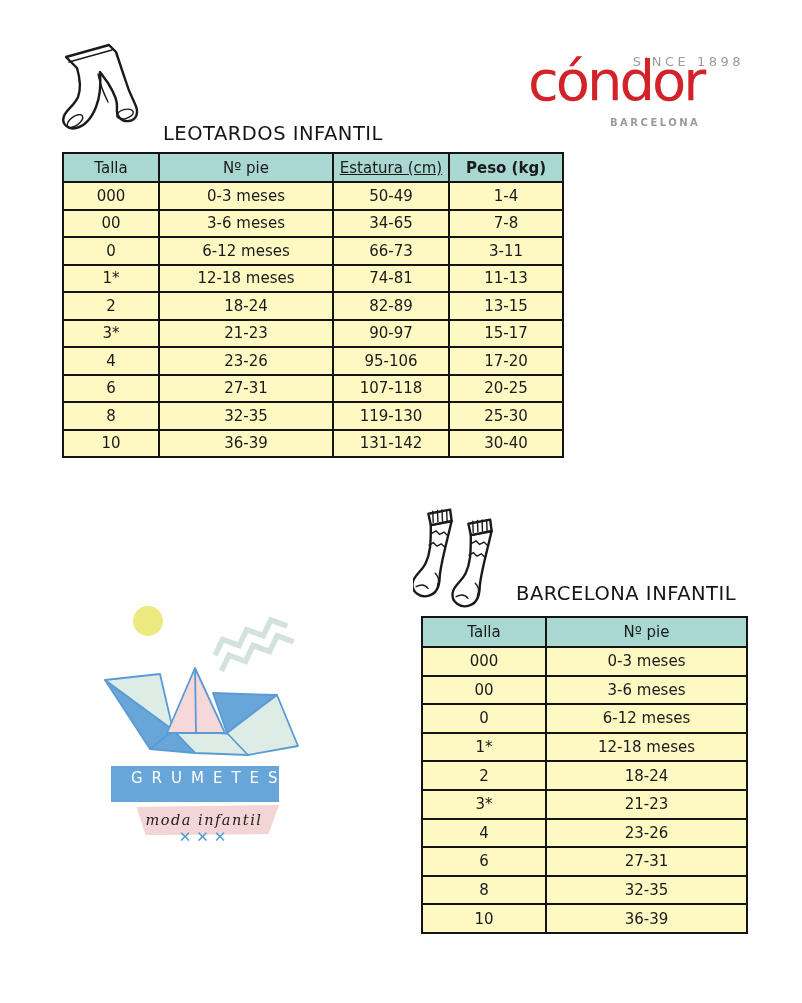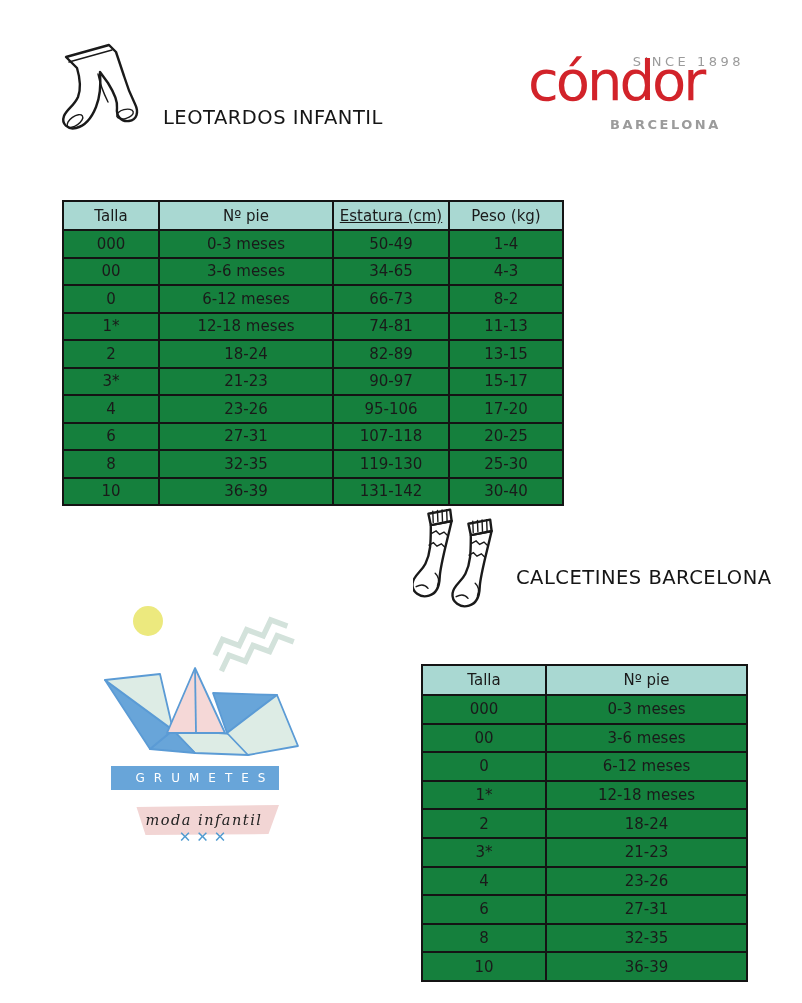--- a/index.html
+++ b/index.html
@@ -6,58 +6,58 @@
     --header-teal:#a9d8d2; --table-border:#141414; --text-ink:#1a1a1a;
     --condor-red:#d2232a; --logo-gray:#9b9b9b;
     --g-blue:#68a5d9; --g-stroke:#5b9bd5; --g-mint:#ddece5;
     --g-zigzag:#d3e2db; --g-pink:#f2d5d4; --g-yellow:#ece97e;
   }
   *{margin:0;padding:0;box-sizing:border-box;}
   body{background:#fff;font-family:"DejaVu Sans",sans-serif;color:var(--text-ink);}
   .page{position:relative;width:802px;height:1003px;background:#fff;overflow:hidden;}
 
   
-  .section-title{position:absolute;font-size:19.5px;font-weight:400;letter-spacing:.5px;color:#161616;white-space:nowrap;}
+  .section-title{position:absolute;font-size:19.5px;font-weight:400;letter-spacing:.5px;color:#161616;white-space:nowrap;margin-top:16px;}
   #leotardos-title{left:163px;top:106px;}
   #calcetines-title{left:516px;top:566px;}
 
   
   .condor{position:absolute;left:528px;top:50px;width:222px;height:80px;}
   .condor .since{position:absolute;right:6px;top:4px;font-size:13px;letter-spacing:3.5px;color:var(--logo-gray);font-weight:400;white-space:nowrap;}
   .condor .brand{position:absolute;left:0;top:2px;font-size:56px;line-height:1.05;font-weight:400;letter-spacing:-3px;color:var(--condor-red);}
-  .condor .city{position:absolute;left:82px;top:67px;font-size:13px;letter-spacing:2.5px;color:var(--logo-gray);font-weight:700;}
-
-  
-  table.sizes{position:absolute;border-collapse:collapse;table-layout:fixed;background:#15803d;margin-top:48px;}
+  .condor .city{position:absolute;left:82px;top:67px;font-size:10px;letter-spacing:2.5px;color:var(--logo-gray);font-weight:700;}
+
+  
+  table.sizes{position:absolute;border-collapse:collapse;table-layout:fixed;background:#fef9c3;}
   table.sizes th,table.sizes td{border:2px solid var(--table-border);text-align:center;vertical-align:middle;font-size:15px;font-weight:400;padding:0;}
   table.sizes th{background:var(--header-teal);height:29px;}
   table.t1{left:62px;top:152px;width:500px;}
   table.t1 td{height:27.5px;}
   table.t1 th:nth-child(1){width:96px;} table.t1 th:nth-child(2){width:174px;}
-  table.t1 th:nth-child(3){width:116px;text-decoration:underline;} table.t1 th:nth-child(4){width:114px;}
+  table.t1 th:nth-child(3){width:116px;text-decoration:underline;} table.t1 th:nth-child(4){width:114px;font-weight:bold;}
   table.t2{left:421px;top:616px;width:327px;}
   table.t2 th{height:30px;} table.t2 td{height:28.6px;}
   table.t2 th:nth-child(1){width:124px;}
 
   
   .tights{position:absolute;left:50px;top:40px;}
   .socks{position:absolute;left:413px;top:499px;}
   .icon-stroke{fill:#fff;stroke:#1a1a1a;stroke-width:2.4;stroke-linejoin:round;stroke-linecap:round;}
   .icon-line{fill:none;stroke:#1a1a1a;stroke-width:1.4;stroke-linecap:round;}
 
   
   .grumetes{position:absolute;left:90px;top:590px;width:245px;height:275px;}
   .sun{position:absolute;left:43px;top:16px;width:30px;height:30px;border-radius:50%;background:var(--g-yellow);}
   .zigzag{position:absolute;left:118px;top:22px;overflow:visible;}
   .zigzag polyline{fill:none;stroke:var(--g-zigzag);stroke-width:5.5;stroke-linejoin:miter;}
   .boat{position:absolute;left:10px;top:72px;}
   .boat polygon,.boat line{stroke:var(--g-stroke);stroke-width:1.8;stroke-linejoin:round;}
   .b-blue{fill:var(--g-blue);} .b-mint{fill:var(--g-mint);} .b-pink{fill:#f5d8d7;}
-  .gband{position:absolute;left:21px;top:176px;width:168px;height:24px;background:var(--g-blue);
-         color:#fff;font-size:12px;letter-spacing:9px;text-align:center;line-height:25px;padding-left:20px;white-space:nowrap;}
+  .gband{position:absolute;left:21px;top:176px;width:168px;height:36px;background:var(--g-blue);
+         color:#fff;font-size:15px;letter-spacing:9px;text-align:center;line-height:25px;padding-left:20px;white-space:nowrap;}
   .pband{position:absolute;left:39px;top:215px;width:150px;height:30px;background:var(--g-pink);
          clip-path:polygon(5% 7%,100% 0%,93% 97%,11% 100%);
          text-align:center;line-height:30px;font-family:"DejaVu Serif",serif;font-style:italic;
          font-size:14.5px;letter-spacing:1.5px;color:#222;}
   .xxx{position:absolute;left:80px;top:238px;width:70px;text-align:center;color:#4f9ad0;
        font-weight:700;font-size:15px;letter-spacing:5px;}
 </style>
 </head>
 <body>
 
@@ -94,27 +94,27 @@
         <tr>
           <td>000</td>
           <td>0-3 meses</td>
           <td>50-49</td>
           <td>1-4</td>
         </tr>
         <tr>
           <td>00</td>
           <td>3-6 meses</td>
           <td>34-65</td>
-          <td>4-3</td>
+          <td>7-8</td>
         </tr>
         <tr>
           <td>0</td>
           <td>6-12 meses</td>
           <td>66-73</td>
-          <td>8-2</td>
+          <td>3-11</td>
         </tr>
         <tr>
           <td>1*</td>
           <td>12-18 meses</td>
           <td>74-81</td>
           <td>11-13</td>
         </tr>
         <tr>
           <td>2</td>
           <td>18-24</td>
@@ -165,21 +165,21 @@
           <polyline class="icon-line" points="13,43 17,40 21,43 25,40 29,43"></polyline>
           <path class="icon-line" d="M23,70 Q29,74 27,82"></path>
           <path class="icon-line" d="M6,86 Q13,81 18,86"></path>
         </g>
       </defs>
       <use href="#sockShape" transform="translate(2,4) rotate(8 20 50)"></use>
       <use href="#sockShape" transform="translate(42,14) rotate(8 20 50)"></use>
     </svg>
   </div>
 
-  <div id="calcetines-title" class="section-title">CALCETINES BARCELONA</div>
+  <div id="calcetines-title" class="section-title">BARCELONA INFANTIL</div>
 
   <table class="sizes t2">
       <thead>
         <tr>
           <th>Talla</th>
           <th>Nº pie</th>
         </tr>
       </thead>
       <tbody>
         <tr>

